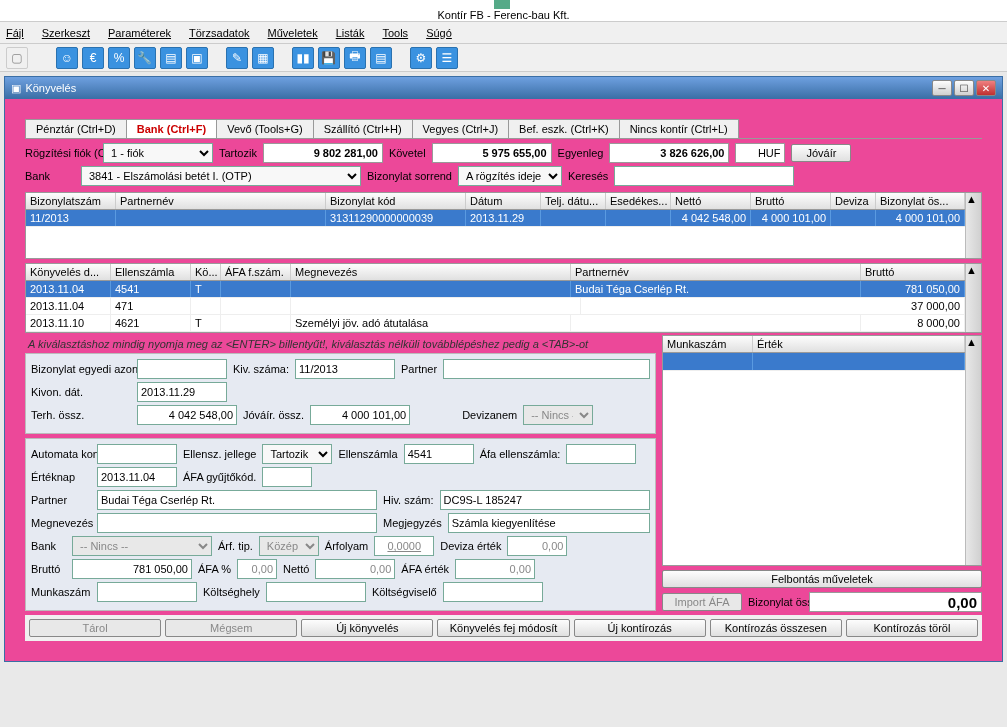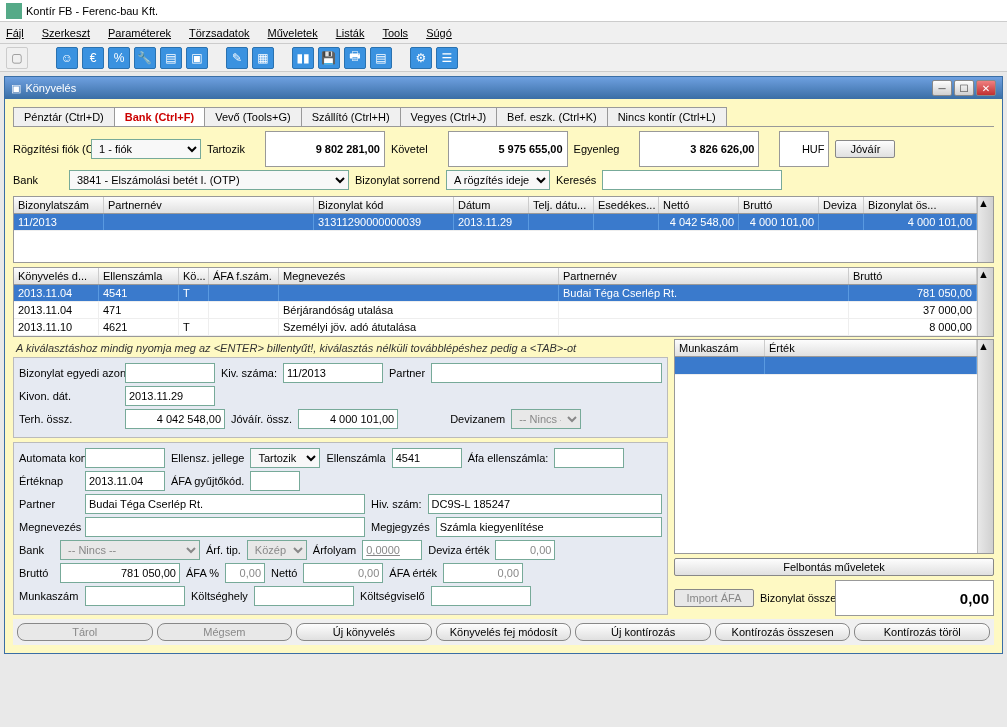--- a/index.html
+++ b/index.html
@@ -1,50 +1,50 @@
 <!DOCTYPE html>
 <html><head>
 <meta charset="utf-8">
 <style>
 *{box-sizing:border-box;margin:0;padding:0;font-family:Tahoma,Arial,sans-serif;font-size:11px;}
 body{background:#e9e9e9;width:1007px;height:727px;overflow:hidden;}
-.title-bar{background:#fff;height:22px;display:flex;align-items:center;padding:0 6px;border-bottom:1px solid #ccc;}
+.title-bar{background:#fff;height:22px;display:flex;align-items:center;padding:0 6px;border-bottom:1px solid #ccc;flex-direction:column;}
 .title-bar .icon{width:16px;height:16px;background:#5a8; margin-right:4px;}
 .menu-bar{background:#f0f0f0;height:22px;display:flex;align-items:center;padding:0 6px;border-bottom:1px solid #ccc;}
 .menu-bar span{margin-right:18px;text-decoration:underline;cursor:pointer;}
 .toolbar{background:#f0f0f0;height:28px;display:flex;align-items:center;padding:0 6px;gap:4px;border-bottom:1px solid #ccc;}
 .tb-btn{width:22px;height:22px;background:#3a92e0;border:1px solid #2a72b0;border-radius:2px;display:flex;align-items:center;justify-content:center;color:#fff;font-size:12px;}
 .tb-btn.gray{background:#f0f0f0;border:1px solid #ccc;color:#888;}
 .sub-window{margin:4px;border:1px solid #3a6ea5;}
 .sub-title{background:linear-gradient(#6ea0e0,#3a6ea5);height:22px;display:flex;align-items:center;padding:0 6px;color:#fff;justify-content:space-between;}
 .sub-title .controls{display:flex;gap:2px;}
 .sub-title .wbtn{width:20px;height:16px;background:linear-gradient(#fdfdfd,#d0d0d0);border:1px solid #888;border-radius:2px;display:flex;align-items:center;justify-content:center;font-size:10px;color:#333;}
 .sub-title .wbtn.close{background:linear-gradient(#f08080,#c03030);color:#fff;}
-.content{background:#fef9c3;padding:8px;}
+.content{background:#ec4899;padding:20px;}
 .tabrow{display:flex;gap:0;border-bottom:1px solid #999;margin-bottom:4px;}
 .tab{padding:3px 10px;border:1px solid #999;border-bottom:none;background:#f0f0f0;margin-right:-1px;cursor:pointer;white-space:nowrap;}
 .tab.active{color:#c00;font-weight:bold;background:#fff;}
 .row{display:flex;align-items:center;gap:6px;margin-bottom:3px;flex-wrap:nowrap;}
 .label{white-space:nowrap;}
 select,input[type=text]{border:1px solid #7a9;background:#fff;height:20px;padding:0 3px;font-size:11px;}
 select{background:#f8f8f8;}
-.num{text-align:right;font-weight:bold;border:1px solid #999;background:#fff;height:36px;padding:0 4px;display:inline-flex;align-items:center;justify-content:flex-end;margin-left:14px;}
+.num{text-align:right;font-weight:bold;border:1px solid #999;background:#fff;height:20px;padding:0 4px;display:inline-flex;align-items:center;justify-content:flex-end;}
 .btn{border:1px solid #888;background:linear-gradient(#fdfdfd,#e0e0e0);padding:2px 10px;border-radius:2px;cursor:pointer;white-space:nowrap;}
 .grid{border:1px solid #999;background:#fff;width:100%;margin-top:6px;}
 .grid-head{display:flex;background:linear-gradient(#fdfdfd,#e0e0e0);border-bottom:1px solid #999;}
 .gh{border-right:1px solid #ccc;padding:2px 4px;overflow:hidden;white-space:nowrap;}
 .grid-row{display:flex;border-bottom:1px solid #eee;}
 .grid-row.sel{background:#3a7acc;color:#fff;}
 .gc{border-right:1px solid #eee;padding:2px 4px;overflow:hidden;white-space:nowrap;}
 .grid-row.sel .gc{border-right:1px solid #5a9ae0;}
 .grid-body{height:48px;overflow:auto;}
 .hint{font-style:italic;color:#333;padding:3px;}
 .panel{background:#e6eaf2;border:1px solid #bbb;padding:5px;margin-bottom:4px;}
 .bottom-btns{display:flex;gap:4px;padding:4px;background:#f0f0f0;}
-.bottom-btns .btn{flex:1;text-align:center;border-radius:8px;}
+.bottom-btns .btn{flex:1;text-align:center;}
 .right-box{border:1px solid #999;background:#fff;}
 .scrollb{width:16px;background:linear-gradient(90deg,#e8e8e8,#d0d0d0);border-left:1px solid #bbb;}
 .disabled{background:#e8e8e8;color:#888;}
 </style>
 </head>
 <body>
 
 <div class="title-bar">
   <span class="icon"></span>
   <span>Kontír FB  - Ferenc-bau Kft.</span>
@@ -180,21 +180,20 @@
             <div class="gc" style="width:70px"></div>
             <div class="gc" style="width:280px"></div>
             <div class="gc" style="width:290px">Budai Téga Cserlép Rt.</div>
             <div class="gc" style="flex:1;text-align:right">781 050,00</div>
           </div>
           <div class="grid-row">
             <div class="gc" style="width:85px">2013.11.04</div>
             <div class="gc" style="width:80px">471</div>
             <div class="gc" style="width:30px"></div>
             <div class="gc" style="width:70px"></div>
-            <div class="gc" style="width:280px">Bérjárandóság utalása</div>
             <div class="gc" style="width:290px"></div>
             <div class="gc" style="flex:1;text-align:right">37 000,00</div>
           </div>
           <div class="grid-row">
             <div class="gc" style="width:85px">2013.11.10</div>
             <div class="gc" style="width:80px">4621</div>
             <div class="gc" style="width:30px">T</div>
             <div class="gc" style="width:70px"></div>
             <div class="gc" style="width:280px">Személyi jöv. adó átutalása</div>
             <div class="gc" style="width:290px"></div>
@@ -261,21 +260,21 @@
             <input type="text" style="width: 280px;">
             <span class="label">Megjegyzés</span>
             <input type="text" style="flex: 1 1 0%;" value="Számla kiegyenlítése">
           </div>
           <div class="row">
             <span class="label" style="width:35px">Bank</span>
             <select style="width:140px" class="disabled"><option>-- Nincs --</option></select>
             <span class="label">Árf. tip.</span>
             <select style="width:60px" class="disabled"><option>Közép</option></select>
             <span class="label">Árfolyam</span>
-            <input type="text" style="width: 60px; text-align: left; text-decoration: underline;" class="disabled" value="0,0000">
+            <input type="text" style="width: 60px; text-align: center; text-decoration: underline;" class="disabled" value="0,0000">
             <span class="label">Deviza érték</span>
             <input type="text" style="width: 60px; text-align: right;" class="disabled" value="0,00">
           </div>
           <div class="row">
             <span class="label" style="width:35px">Bruttó</span>
             <input type="text" style="width: 120px; text-align: right;" value="781 050,00">
             <span class="label">ÁFA %</span>
             <input type="text" style="width: 40px; text-align: right;" class="disabled" value="0,00">
             <span class="label">Nettó</span>
             <input type="text" style="width: 80px; text-align: right;" class="disabled" value="0,00">

